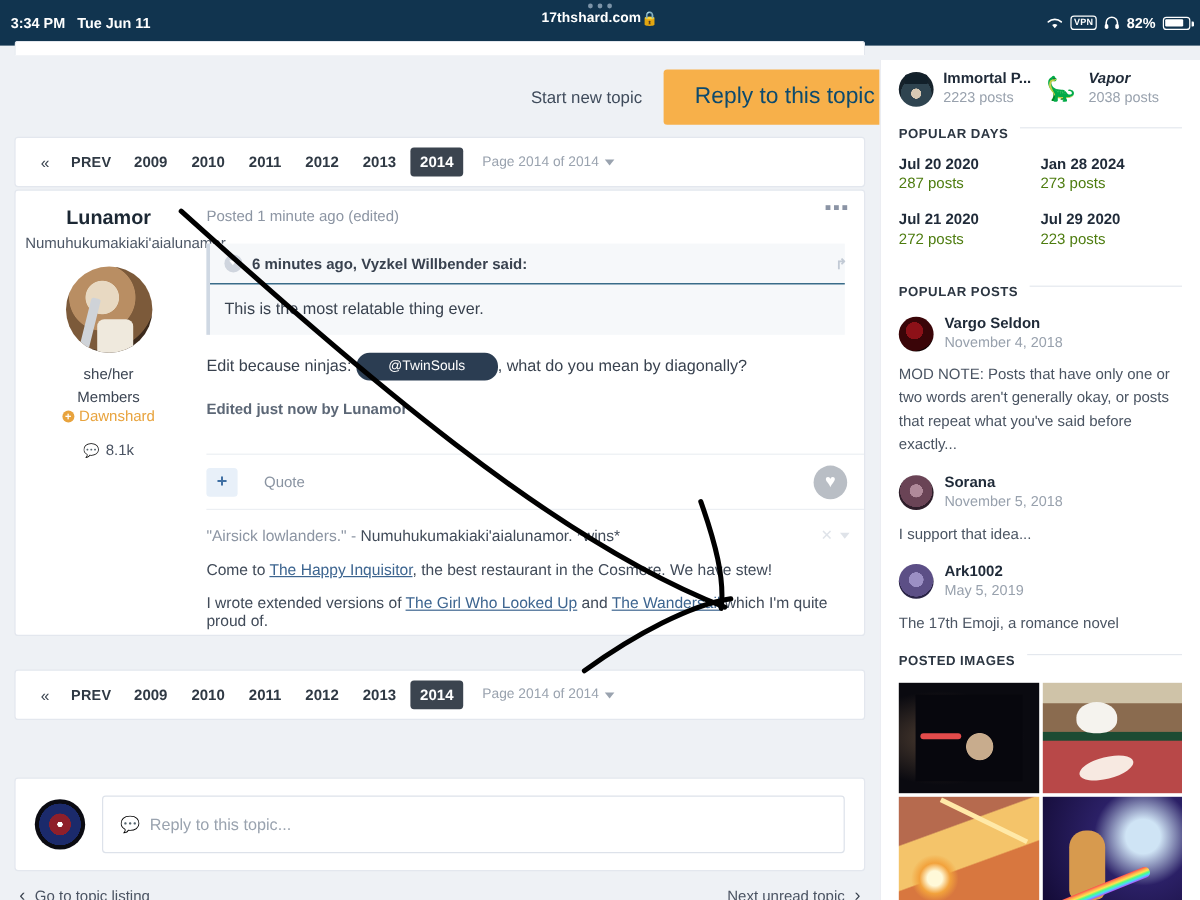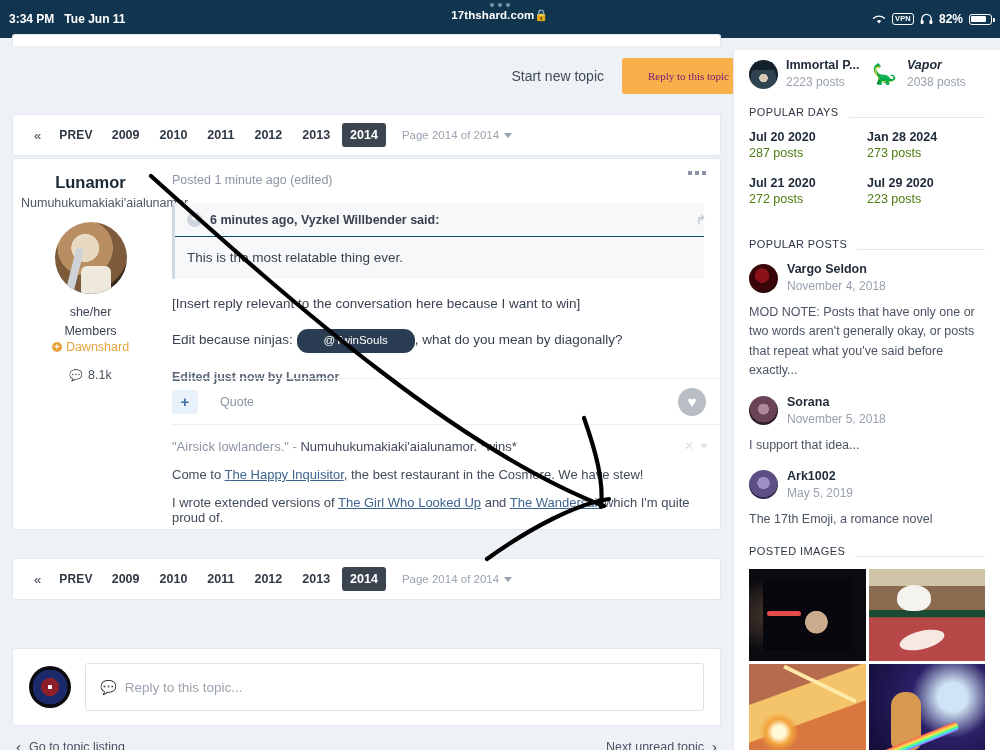--- a/index.html
+++ b/index.html
@@ -59,23 +59,23 @@
   .stub { position: absolute; left: 12px; top: -4px; width: 709px; height: 12px;
           background:#fff; border:1px solid #e3e7ee; border-bottom:none; border-radius:3px 3px 0 0; }
 
   
   .actions {
     position: absolute; right: 12px; top: 20px;
     display: flex; align-items: center; gap: 14px;
   }
   .link-btn { font-size: 14px; color: #3f4b5b; cursor: pointer; padding: 6px 4px; }
   .primary-btn {
-    background: #f7b04a; color: #701a75; font-size: 11px;
+    background: #f7b04a; color: #0c4a6e; font-size: 19px;
     padding: 12px 26px; border-radius: 3px; border: none; cursor: pointer;
-    font-family: Liberation Serif, serif;
+    font-family: Liberation Sans, sans-serif;
   }
 
   
   .pagebar {
     position: absolute; left: 12px; width: 709px; height: 42px;
     display: flex; align-items: center; padding: 0 14px; gap: 4px;
     background: #fff; border: 1px solid #e3e7ee; border-radius: 3px;
   }
   .pg-chev { color: #39424e; font-size: 13px; padding: 3px 7px; cursor: pointer; }
   .pg-prev { font-size: 12px; font-weight: bold; color: #2f3944; padding: 4px 7px; cursor: pointer; letter-spacing:.2px;}
@@ -193,22 +193,22 @@
   .top-users { display: flex; gap: 6px; }
   .top-user { display: flex; align-items: center; gap: 8px; width: 50%; }
   .tu-av { width: 29px; height: 29px; border-radius: 50%; flex-shrink: 0; }
   .tu-av.a { background: radial-gradient(circle at 50% 62%, #d8c9b4 0 18%, #2f4450 19% 55%, #16222b 56% 100%); position: relative; }
   .tu-av.a::before { content:""; position:absolute; left:5px; top:2px; width:19px; height:8px; background:#12202a; border-radius:2px 2px 0 0;}
   .tu-av.b { background: transparent; display:flex; align-items:center; justify-content:center; font-size: 20px; }
   .tu-name { font-size: 12.5px; font-weight: bold; color: #1f2a38; white-space: nowrap; overflow: hidden; text-overflow: ellipsis; }
   .tu-posts { font-size: 12px; color: #98a1ad; }
 
   .sec-head {
-    display: flex; align-items: flex-end; gap: 10px; margin: 16px 0 12px 0;
-    font-size: 11px; font-weight: normal; color: #2c3642; letter-spacing: .4px;
+    display: flex; align-items: flex-start; gap: 10px; margin: 16px 0 12px 0;
+    font-size: 11px; font-weight: bold; color: #2c3642; letter-spacing: .4px;
   }
   .sec-head::after { content: ""; flex: 1; height: 1px; background: #e4e8ee; }
 
   .days { display: flex; flex-wrap: wrap; }
   .day { width: 50%; margin-bottom: 16px; }
   .day-d { font-size: 12.5px; font-weight: bold; color: #1f2a38; }
   .day-p { font-size: 12.5px; color: #4d7c0f; margin-top: 2px; }
 
   .ppost { margin-bottom: 14px; }
   .pp-head { display: flex; align-items: center; gap: 9px; }
@@ -337,21 +337,20 @@
 
             <div class="quote-box">
               <div class="quote-head">
                 <span class="collapse-ic"></span>
                 <span>6 minutes ago, Vyzkel Willbender said:</span>
                 <span class="quote-share">↱</span>
               </div>
               <div class="quote-body">This is the most relatable thing ever.</div>
             </div>
 
-            <div class="para">[Insert reply relevant to the conversation here because I want to win]</div>
 
             <div class="para">
               <span>Edit because ninjas:</span>
               <span class="mention">@TwinSouls</span><span>, what do you mean by diagonally?</span>
             </div>
 
             <div class="edited-note">Edited just now by Lunamor</div>
 
             <div class="post-tools">
               <span class="plus-btn">+</span>

